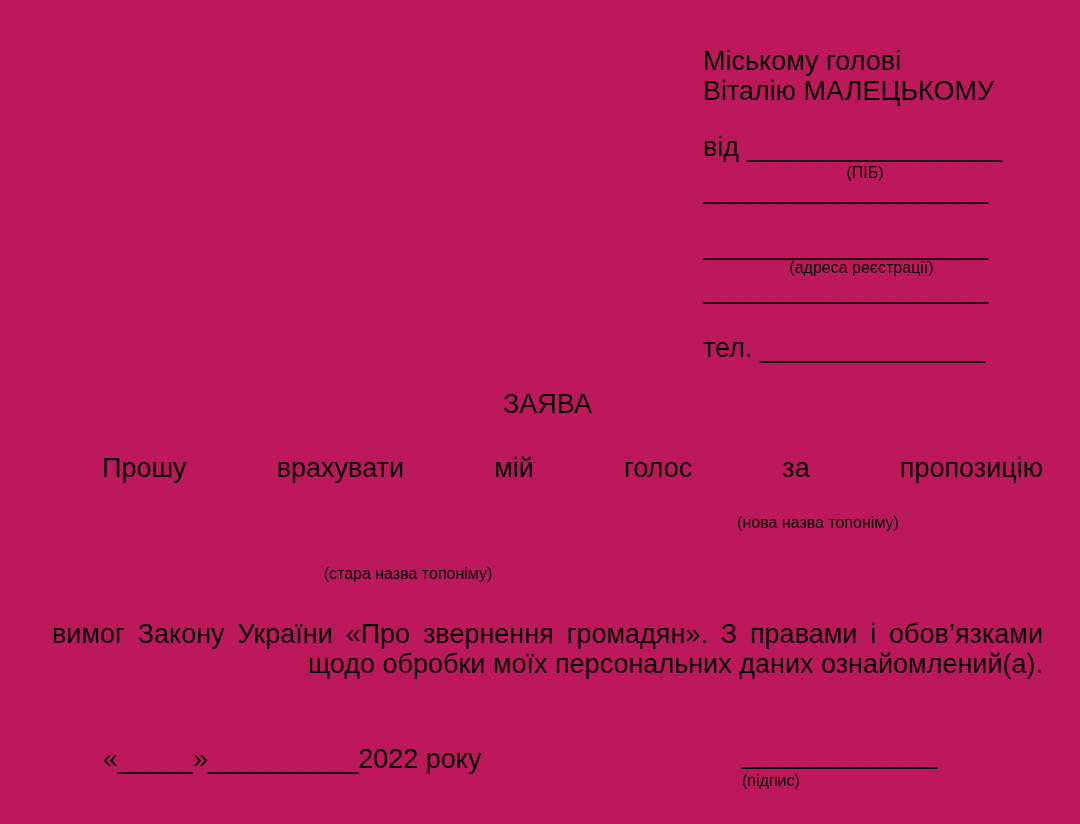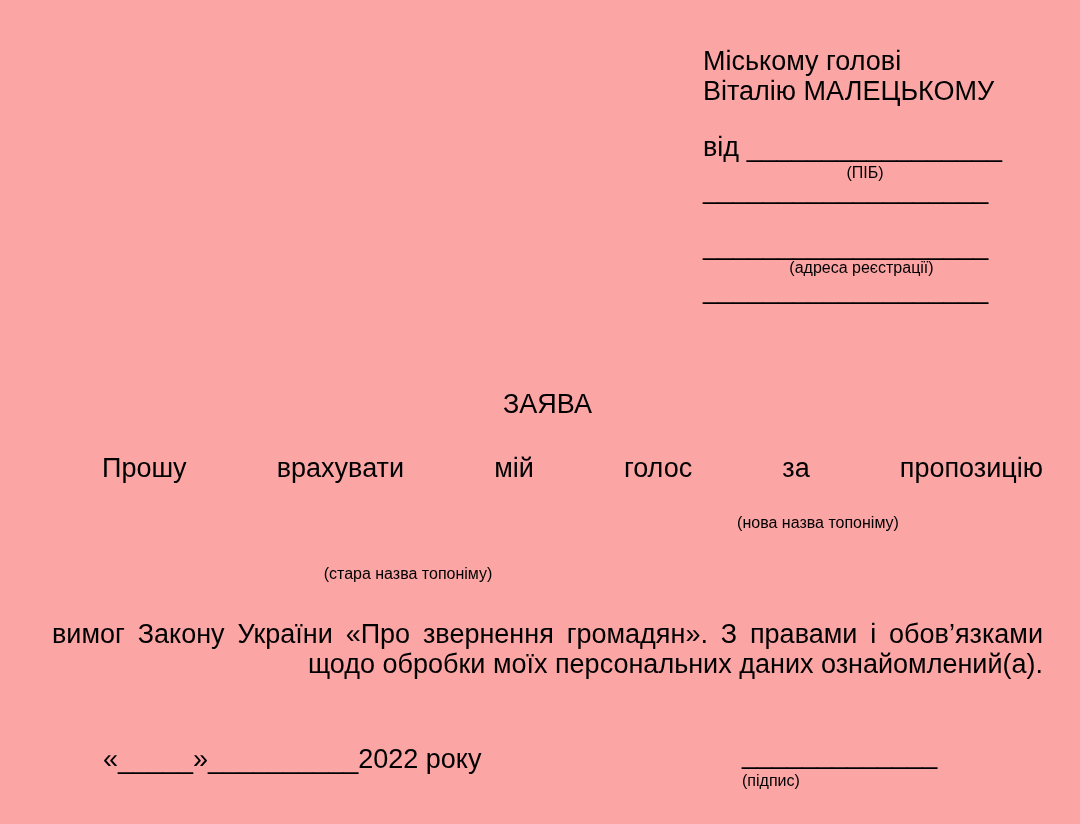--- a/index.html
+++ b/index.html
@@ -4,21 +4,21 @@
 <style>
   html, body {
     margin: 0;
     padding: 0;
     background: #ffffff;
   }
   .page {
     position: relative;
     width: 1080px;
     height: 824px;
-    background: #fca5a5;
+    background: #be185d;
     color: #000000;
     font-family: "Liberation Sans", sans-serif;
     overflow: hidden;
   }
   .abs { position: absolute; }
   .t27 {
     font-size: 27px;
     line-height: 33px;
     white-space: nowrap;
   }
@@ -57,20 +57,24 @@
   <div class="abs cap16 center" style="left:740px; top:164px; width:250px;">(ПІБ)</div>
 
   <div class="abs t27" style="left:703px; top:173px;">___________________</div>
 
   <div class="abs t27" style="left:703px; top:229px;">___________________</div>
 
   <div class="abs cap16 center" style="left:720px; top:259px; width:283px;">(адреса реєстрації)</div>
 
   <div class="abs t27" style="left:703px; top:273px;">___________________</div>
 
+  <div class="abs t27" style="left:703px; top:332px;">
+    <span>тел.</span>
+    <span>_______________</span>
+  </div>
 
   <div class="abs t27 center wide" style="top:388px;">ЗАЯВА</div>
 
   <div class="abs t27 just indent wide" style="top:452px;">Прошу врахувати мій голос за пропозицію</div>
 
 
   <div class="abs cap16 center" style="left:703px; top:514px; width:230px;">(нова назва топоніму)</div>
 
 
   <div class="abs cap16 center" style="left:293px; top:565px; width:230px;">(стара назва топоніму)</div>

